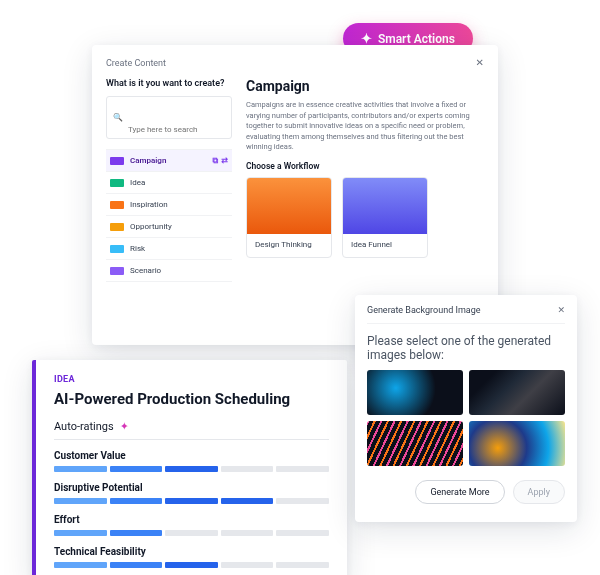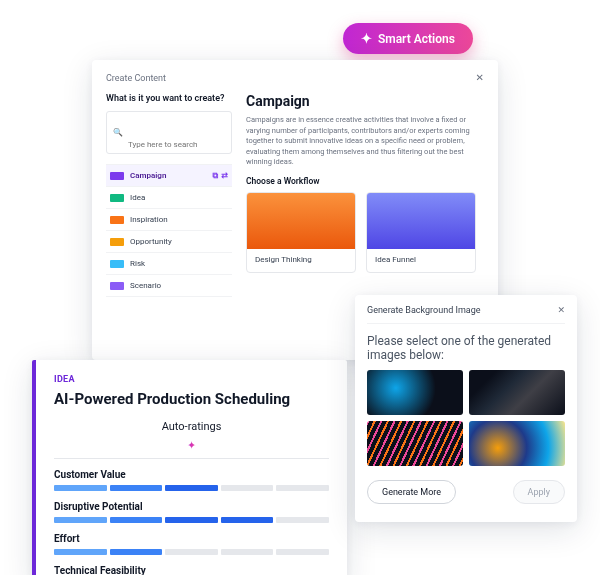--- a/index.html
+++ b/index.html
@@ -1,20 +1,20 @@
 <!DOCTYPE html>
 <html><head>
 <meta charset="utf-8">
 <style>
   * { box-sizing: border-box; margin: 0; padding: 0; font-family: -apple-system, BlinkMacSystemFont, "Segoe UI", Roboto, Arial, sans-serif; }
   body { width: 600px; height: 575px; background: #fff; position: relative; overflow: hidden; }
 
   
   .create-modal {
-    position: absolute; top: 60px; left: 92px; width: 406px; height: 300px;
+    position: absolute; top: 45px; left: 92px; width: 406px; height: 300px;
     background: #fff; border-radius: 4px;
     box-shadow: 0 8px 32px rgba(20,30,60,.12), 0 2px 8px rgba(20,30,60,.06);
     padding: 12px 14px 14px 14px;
   }
   .create-header { display:flex; justify-content:space-between; align-items:center; margin-bottom:10px; }
   .create-header .title { font-size: 9px; color:#6b7280; }
   .create-header .close { font-size:10px; color:#6b7280; cursor:pointer; }
   .create-body { display:flex; gap:14px; }
   .left-col { width: 126px; }
   .prompt { font-size: 9px; font-weight:600; color:#111827; margin-bottom:8px; }
@@ -25,56 +25,56 @@
   .type-item { display:flex; align-items:center; gap:6px; font-size:8px; color:#374151; padding:6px 4px; border-top:1px solid #f1f2f4; position:relative; }
   .type-item:last-child { border-bottom:1px solid #f1f2f4; }
   .type-item.selected { background:#f5f3ff; color:#4c1d95; font-weight:600; }
   .type-tag { width:14px; height:8px; border-radius:1px; display:inline-block; }
   .type-extra { position:absolute; right:4px; font-size:8px; color:#7c3aed; display:flex; gap:3px; }
   .right-col { flex:1; }
   .headline { font-size:14px; font-weight:700; color:#111827; margin-bottom:6px; }
   .desc { font-size:7.5px; color:#6b7280; line-height:1.4; margin-bottom:8px; }
   .workflow-label { font-size:8.5px; font-weight:600; color:#111827; margin-bottom:6px; }
   .workflow-row { display:flex; gap:10px; }
-  .wf-card { width:110px; border:1px solid #e5e7eb; border-radius:4px; overflow:hidden; }
+  .wf-card { width:86px; border:1px solid #e5e7eb; border-radius:4px; overflow:hidden; }
   .wf-img { width:100%; height:56px; }
   .wf-name { font-size:8px; color:#374151; padding:6px 8px 8px; }
 
   
   .smart-pill { position:absolute; top:23px; left:343px; display:flex; align-items:center; gap:6px;
     padding:8px 18px; border-radius:20px; background:linear-gradient(90deg,#c026d3,#ec4899);
     color:#fff; font-size:12px; font-weight:600; box-shadow:0 6px 16px rgba(219,39,119,.35); }
   .sparkle { font-size:13px; }
 
   
   .idea-panel { position:absolute; top:360px; left:32px; width:315px; height:222px;
     background:#fff; box-shadow:0 8px 32px rgba(20,30,60,.12), 0 2px 8px rgba(20,30,60,.06);
     border-left:4px solid #6d28d9; padding:14px 18px 10px 18px; border-radius:2px; }
   .idea-chip { font-size:9px; font-weight:700; color:#6d28d9; letter-spacing:.3px; }
   .idea-title { font-size:15px; font-weight:700; color:#111827; margin:6px 0 12px; }
-  .auto-row { display:flex; align-items:center; gap:6px; font-size:11px; color:#111827; border-bottom:1px solid #e5e7eb; padding-bottom:6px;flex-direction:column; }
+  .auto-row { display:flex; align-items:center; gap:6px; font-size:11px; color:#111827; border-bottom:1px solid #e5e7eb; padding-bottom:6px; }
   .auto-spark { font-size:11px; background:linear-gradient(90deg,#c026d3,#ec4899); -webkit-background-clip:text; background-clip:text; color:transparent; }
   .metric { margin-top:10px; }
   .metric-label { font-size:10px; color:#111827; margin-bottom:5px;font-weight:bold; }
   .bar-track { display:flex; gap:3px; }
   .seg { height:6px; flex:1; background:#e5e7eb; border-radius:1px; }
   .seg.fill1 { background:#60a5fa; }
   .seg.fill2 { background:#3b82f6; }
   .seg.fill3 { background:#2563eb; }
 
   
   .gen-panel { position:absolute; top:295px; left:355px; width:222px; height:227px; background:#fff;
     box-shadow:0 8px 32px rgba(20,30,60,.12), 0 2px 8px rgba(20,30,60,.06); border-radius:4px; padding:10px 12px; }
   .gen-head { display:flex; justify-content:space-between; align-items:center; border-bottom:1px solid #f1f2f4; padding-bottom:8px; }
   .gen-title { font-size:9px; color:#374151; }
   .gen-close { font-size:9px; color:#6b7280; cursor:pointer; }
   .gen-hint { font-size:12px; color:#4b5563; margin:10px 0 8px; }
   .gen-grid { display:grid; grid-template-columns:1fr 1fr; gap:6px; }
   .thumb { height:45px; border-radius:3px; }
-  .gen-actions { display:flex; justify-content:space-between; gap:8px; margin-top:14px; }
+  .gen-actions { display:flex; justify-content:flex-end; gap:8px; margin-top:14px; }
   .btn { font-size:9px; padding:6px 14px; border-radius:16px; border:1px solid #d1d5db; background:#fff; color:#111827; }
   .btn.ghost { color:#9ca3af; border-color:#e5e7eb; background:#f9fafb; }
 </style>
 </head>
 <body>
 
 <div class="smart-pill">
   <span class="sparkle">✦</span>
   <span>Smart Actions</span>
 </div>

